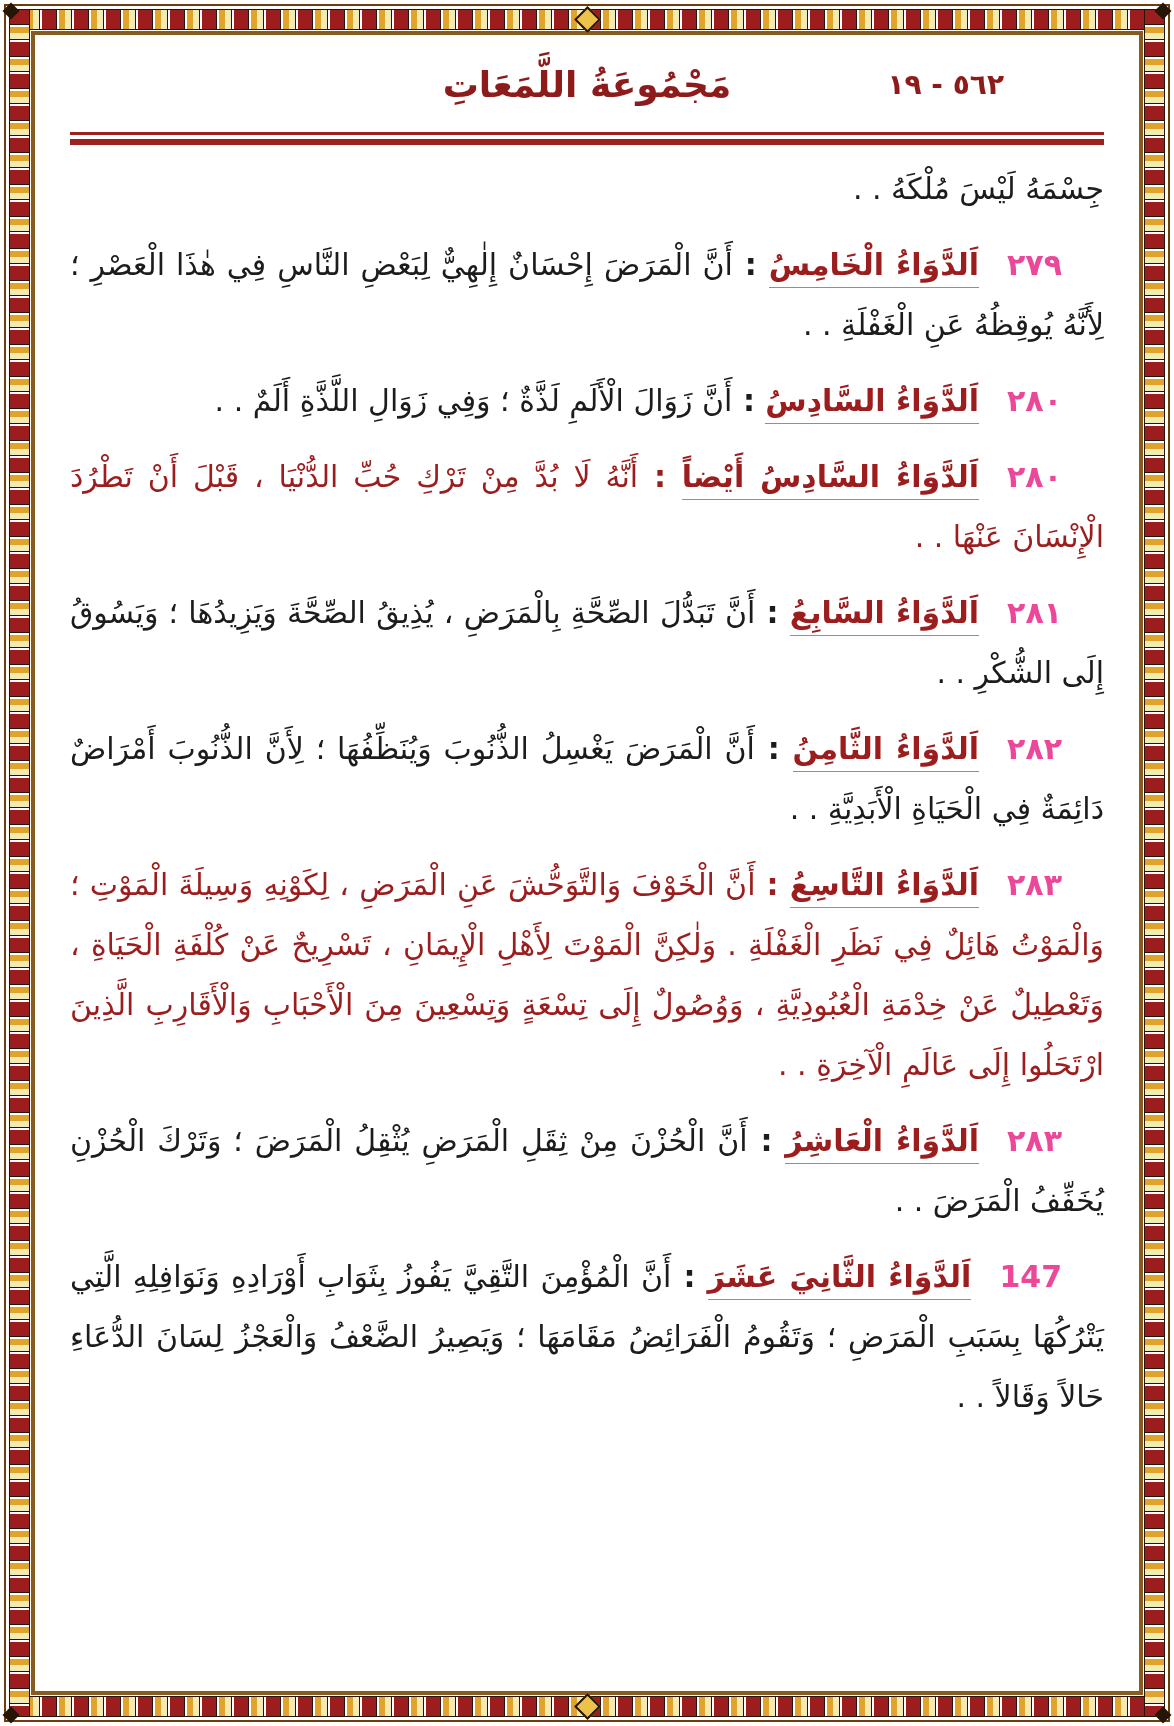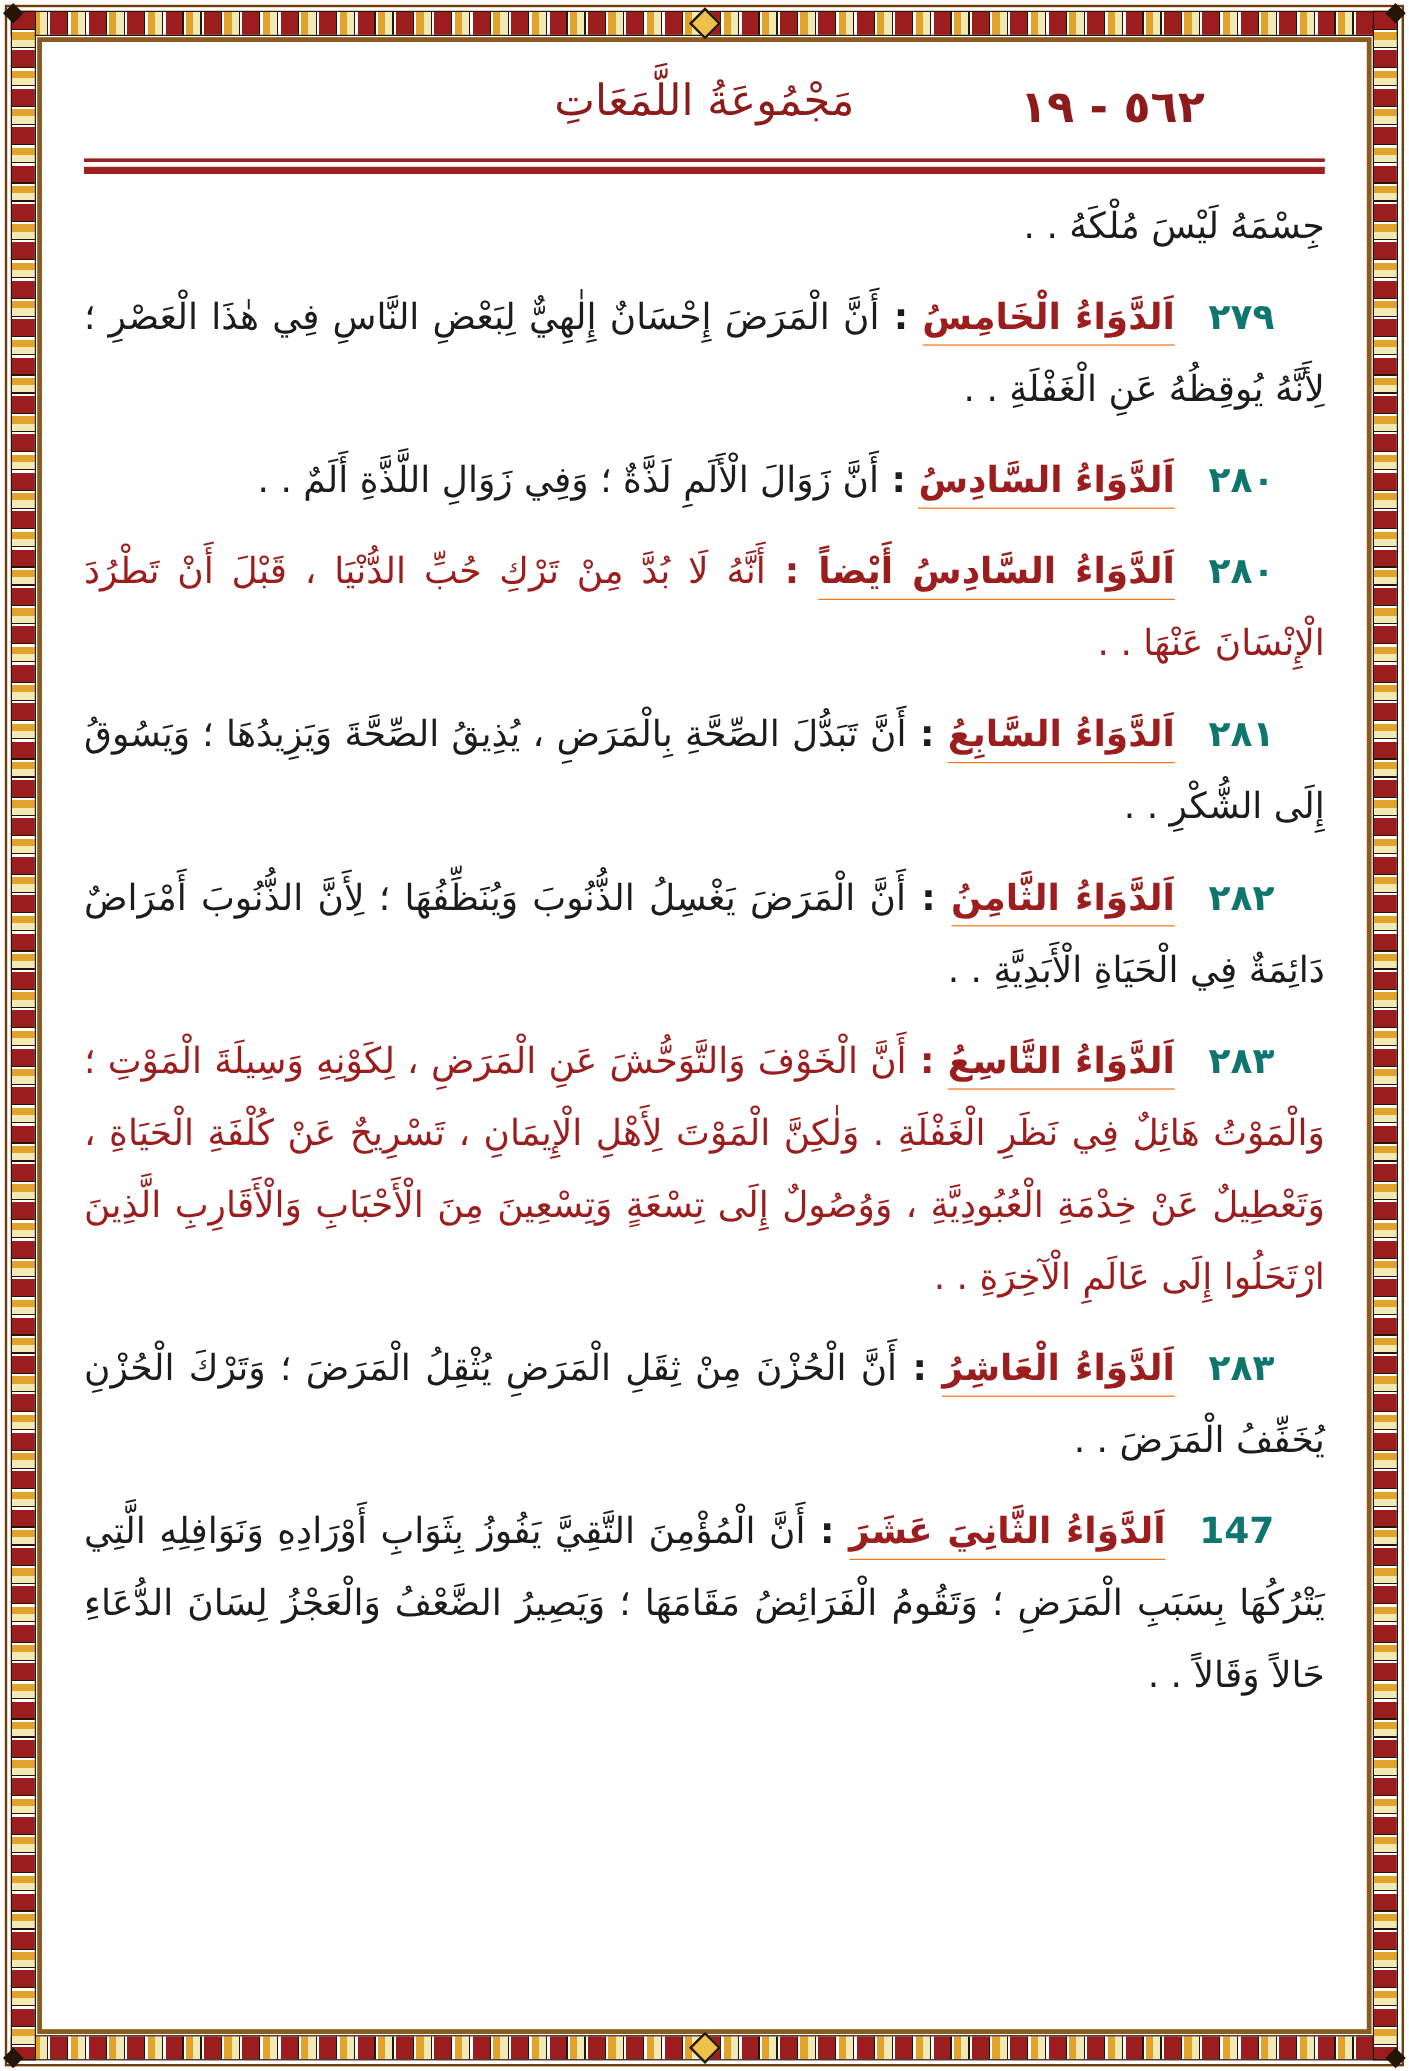--- a/index.html
+++ b/index.html
@@ -26,29 +26,29 @@
   .orn-bottom{bottom:10px;left:50%;margin-left:-9px;}
   .corner{position:absolute;width:12px;height:12px;background:#241505;transform:rotate(45deg);pointer-events:none;}
   .c-tl{top:5px;left:5px;} .c-tr{top:5px;right:5px;}
   .c-bl{bottom:5px;left:5px;} .c-br{bottom:5px;right:5px;}
 
   
   .content{position:absolute;inset:38px;padding:26px 32px 0 32px;box-sizing:border-box;}
 
   .hdr{position:relative;height:56px;}
   .title{position:absolute;left:50%;top:0;transform:translateX(-50%);
-    font-size:36px;font-weight:normal;color:#8e1b1b;white-space:nowrap;}
-  .pageno{position:absolute;right:100px;top:4px;font-size:37px;font-weight:bold;color:#8e1b1b;direction:rtl;white-space:nowrap;}
+    font-size:36px;font-weight:bold;color:#8e1b1b;white-space:nowrap;}
+  .pageno{position:absolute;right:100px;top:4px;font-size:28px;font-weight:bold;color:#8e1b1b;direction:rtl;white-space:nowrap;}
 
   .double-rule{margin-top:12px;height:4px;border-top:3px solid #9e2121;border-bottom:6px solid #9e2121;}
 
   .text-body{direction:rtl;margin-top:14px;color:#1c1c1c;font-size:30px;line-height:60px;}
   .cont-line{margin:6px 0 0 0;text-align:right;}
   .para{margin:16px 0 0 0;text-align:justify;text-indent:42px;}
-  .pnum{color:#0f766e;font-weight:bold;margin-left:28px;}
+  .pnum{color:#ec4899;font-weight:bold;margin-left:28px;}
   .heading{color:#9b1d1d;font-weight:bold;border-bottom:1px solid #f97316;padding-bottom:5px;}
   .colon{color:#1c1c1c;font-weight:bold;}
   .pbody{color:#1c1c1c;}
   .red-body .pbody,.red-body .colon{color:#9b1d1d;}
 </style>
 </head>
 <body>
 
 <div class="page">
 

